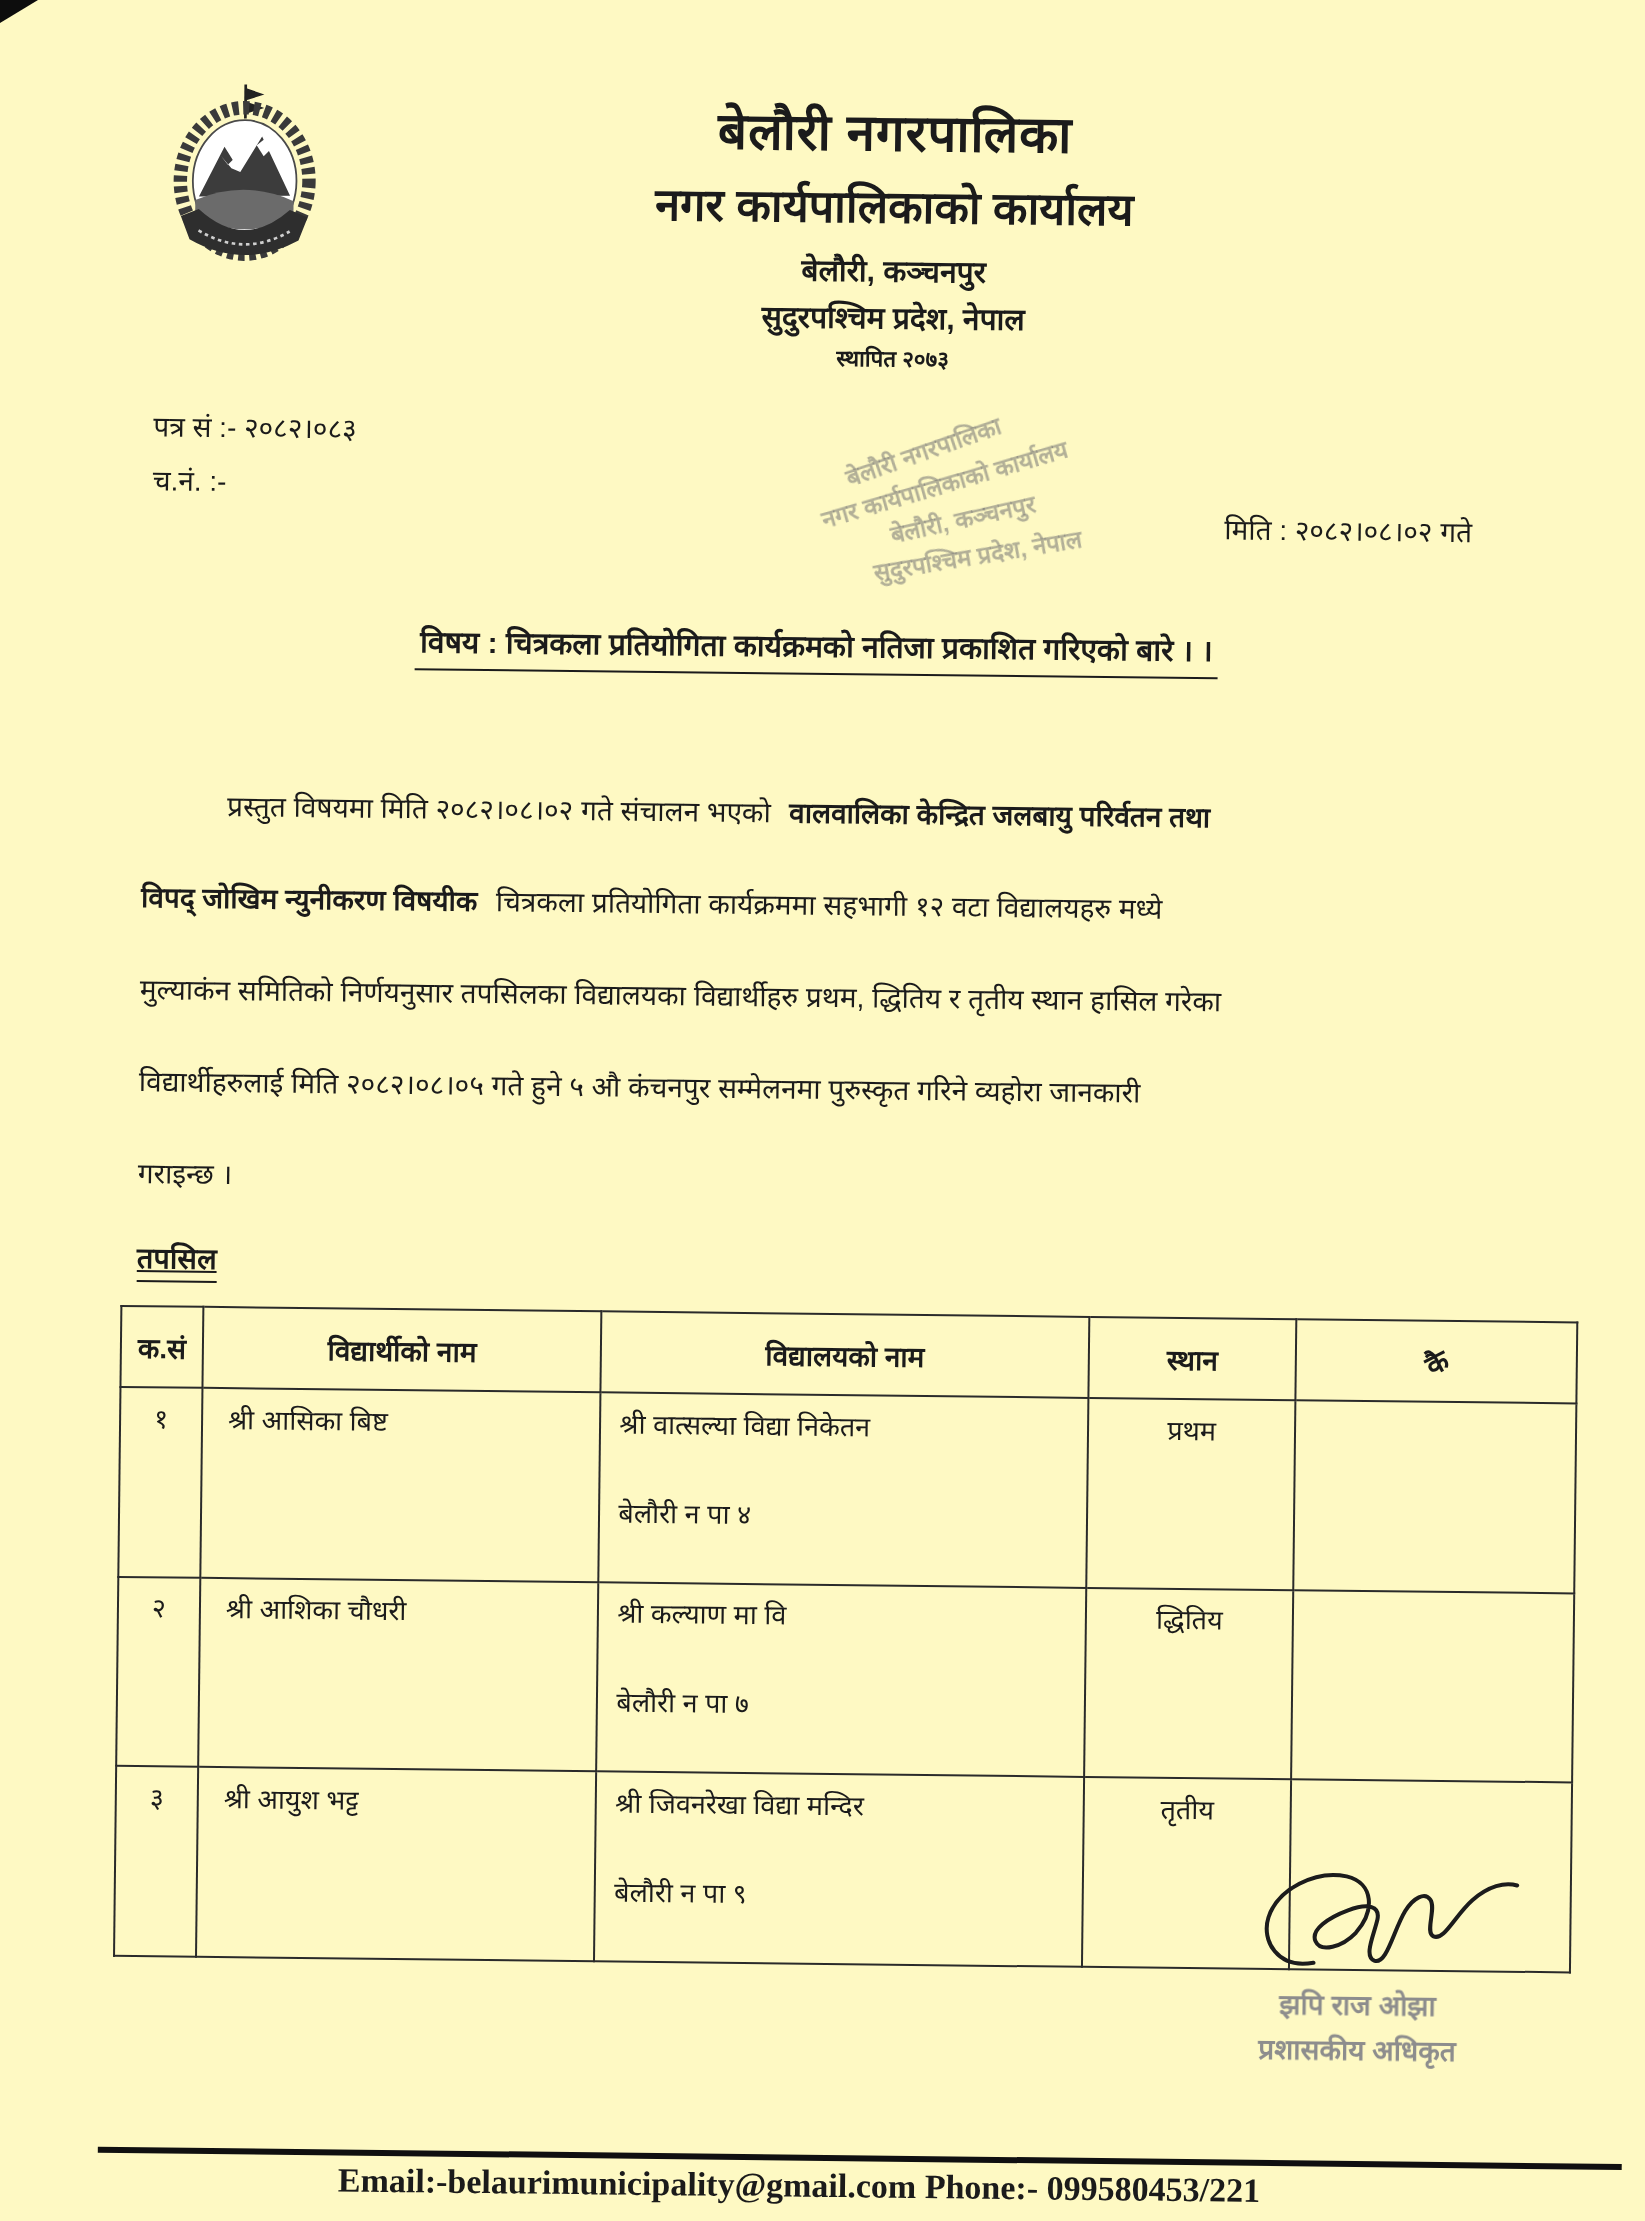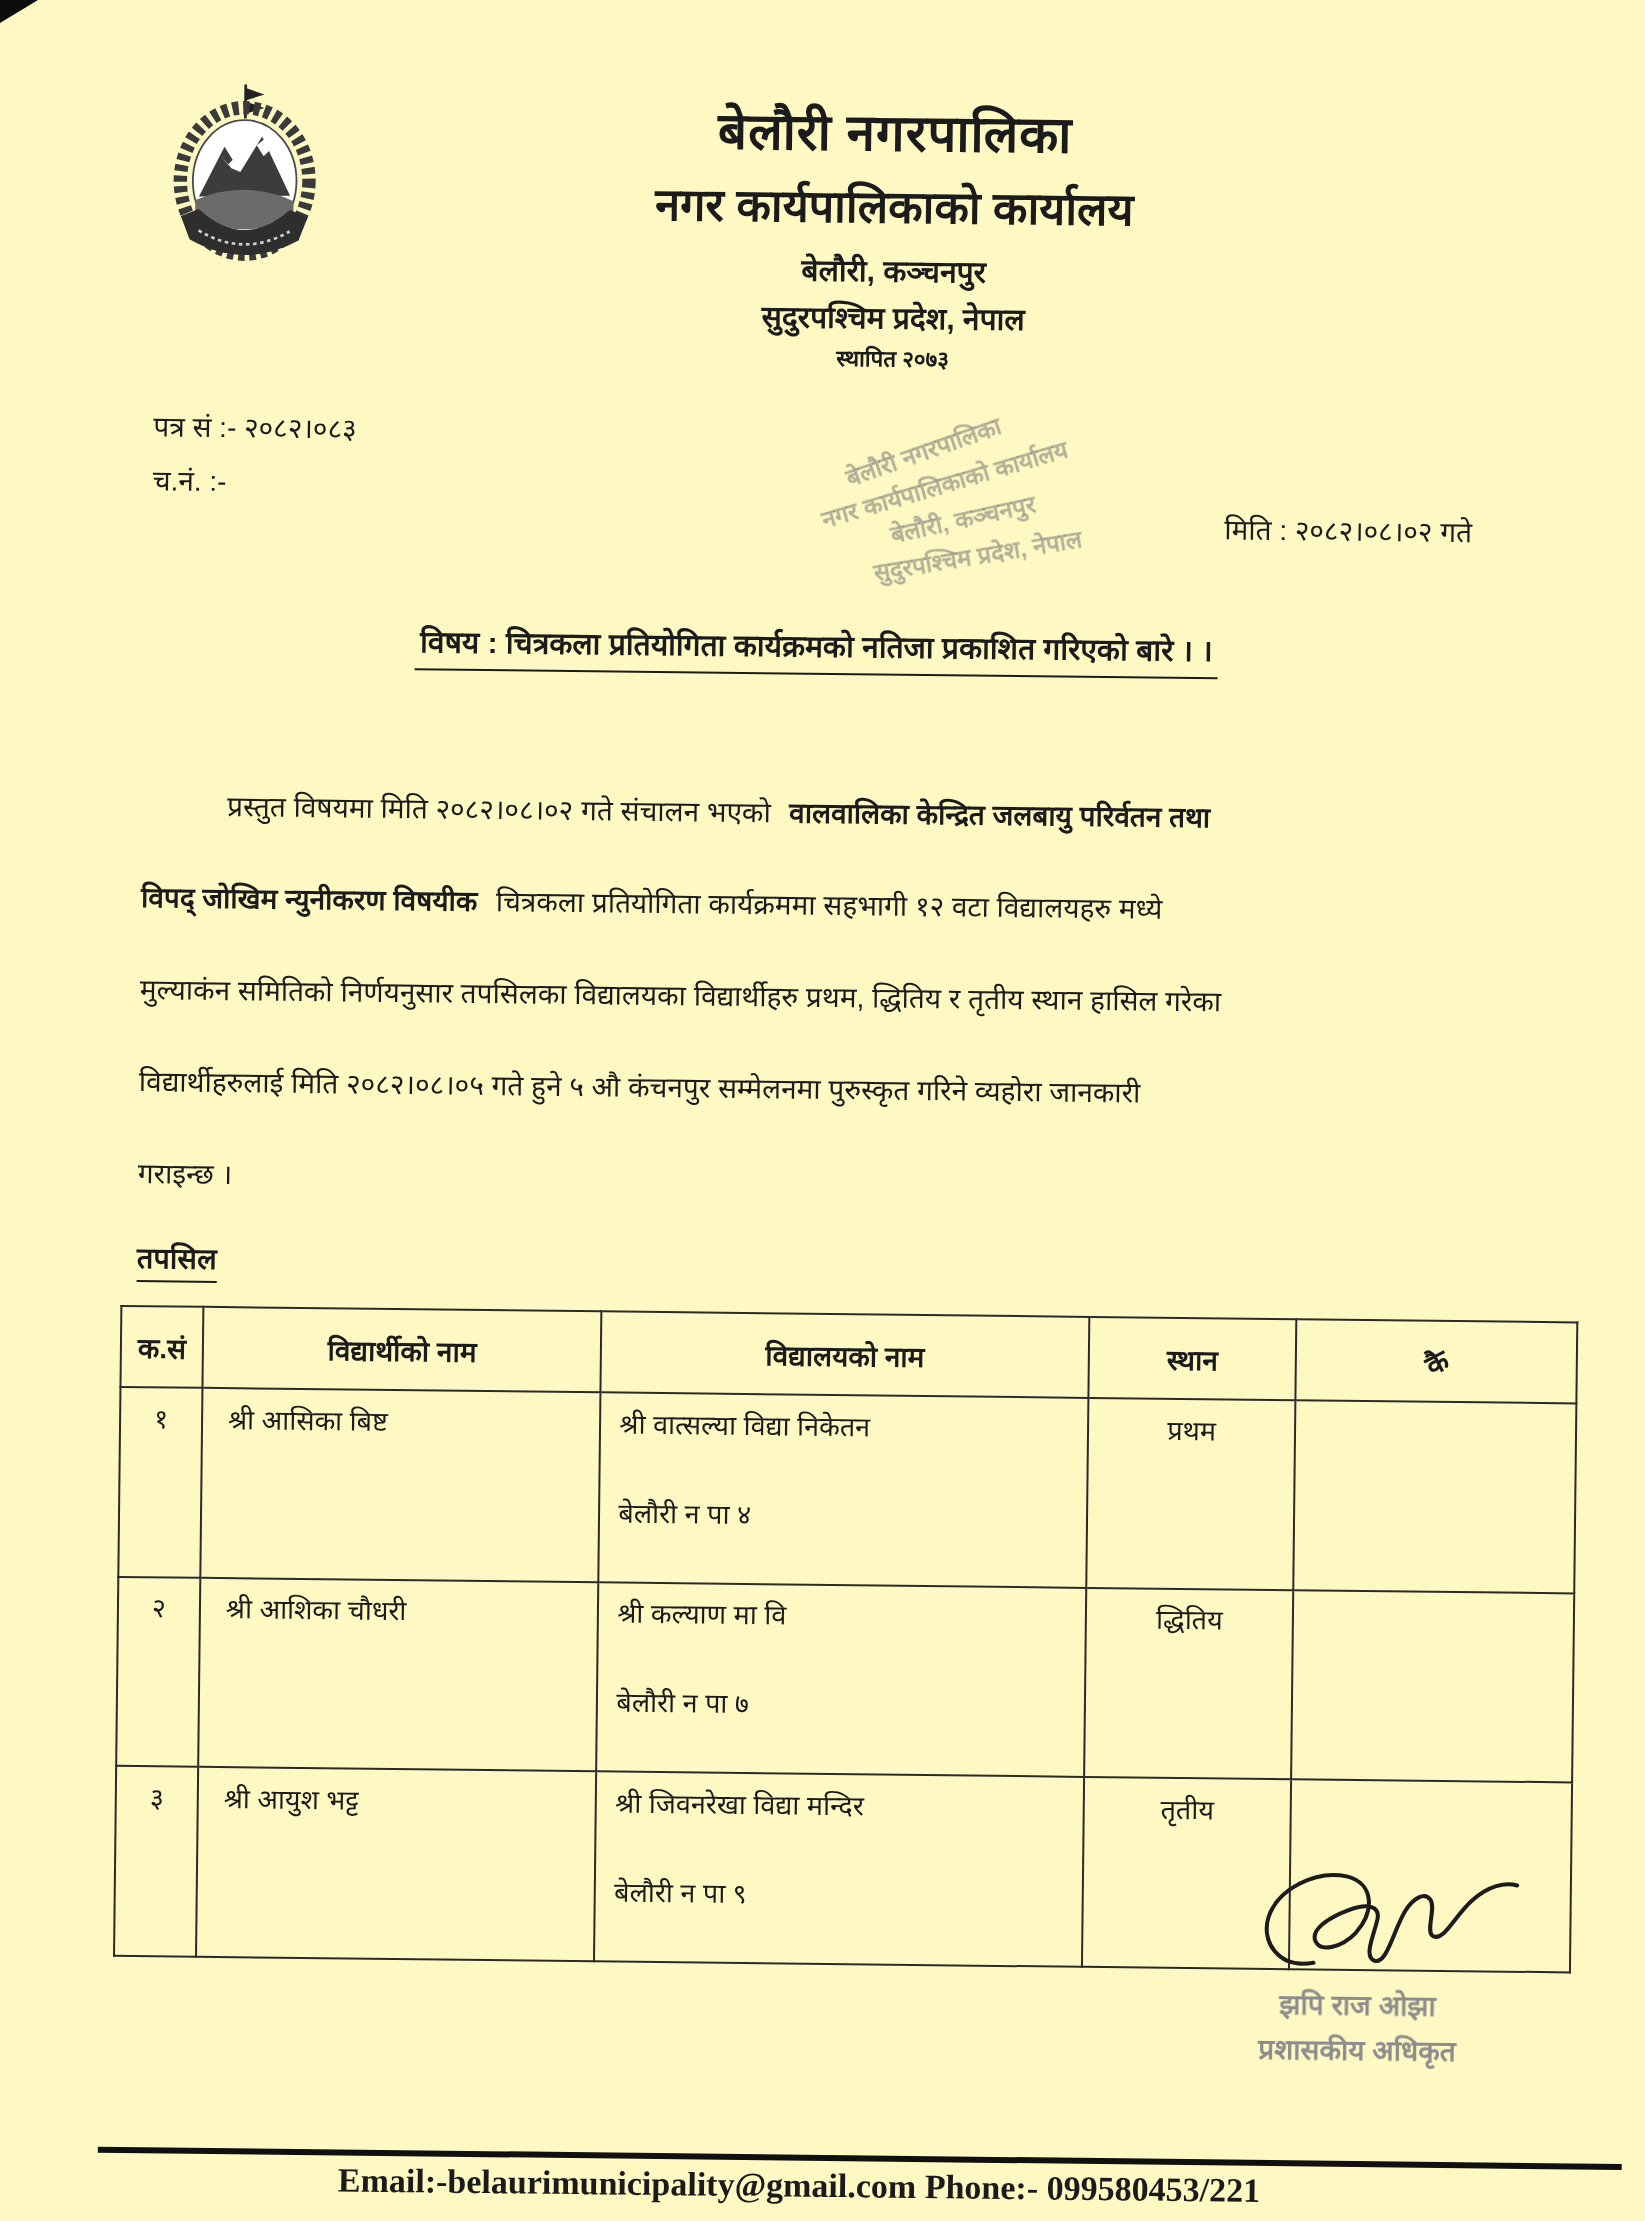--- a/index.html
+++ b/index.html
@@ -41,21 +41,21 @@
   .subject-wrap{left:0;top:618px;width:1645px;text-align:center;}
   .subject{display:inline-block;font-size:30px;font-weight:bold;
     border-bottom:2.7px solid #1b1b1b;padding:0 5.4px 7.2px 5.4px;}
 
   .body-block{left:150px;top:786px;width:1478px;font-size:28px;}
   .body-line{height:92px;white-space:nowrap;}
   .body-line span + span{margin-left:10.7px;}
   .indent{text-indent:85px;}
 
   .tapasil{left:150px;top:1238px;font-size:29px;font-weight:bold;
-    border-bottom:2.7px solid #1b1b1b;padding-bottom:3.6px;}
+    border-bottom:2.7px solid #1b1b1b;padding-bottom:3.6px;text-decoration:underline;}
 
   table.schedule{left:134px;top:1306px;width:1458px;position:absolute;
     border-collapse:collapse;font-size:27px;}
   table.schedule th,table.schedule td{border:2.2px solid #2a2a2a;}
   table.schedule th{height:77px;font-size:28px;font-weight:bold;text-align:center;}
   table.schedule td{height:176px;vertical-align:top;padding-top:10.7px;}
   td.c-sn{text-align:center;}
   td.c-student{padding-left:25px;}
   td.c-school{padding-left:18px;}
   td.c-rank{text-align:center;padding-top:30px;}

